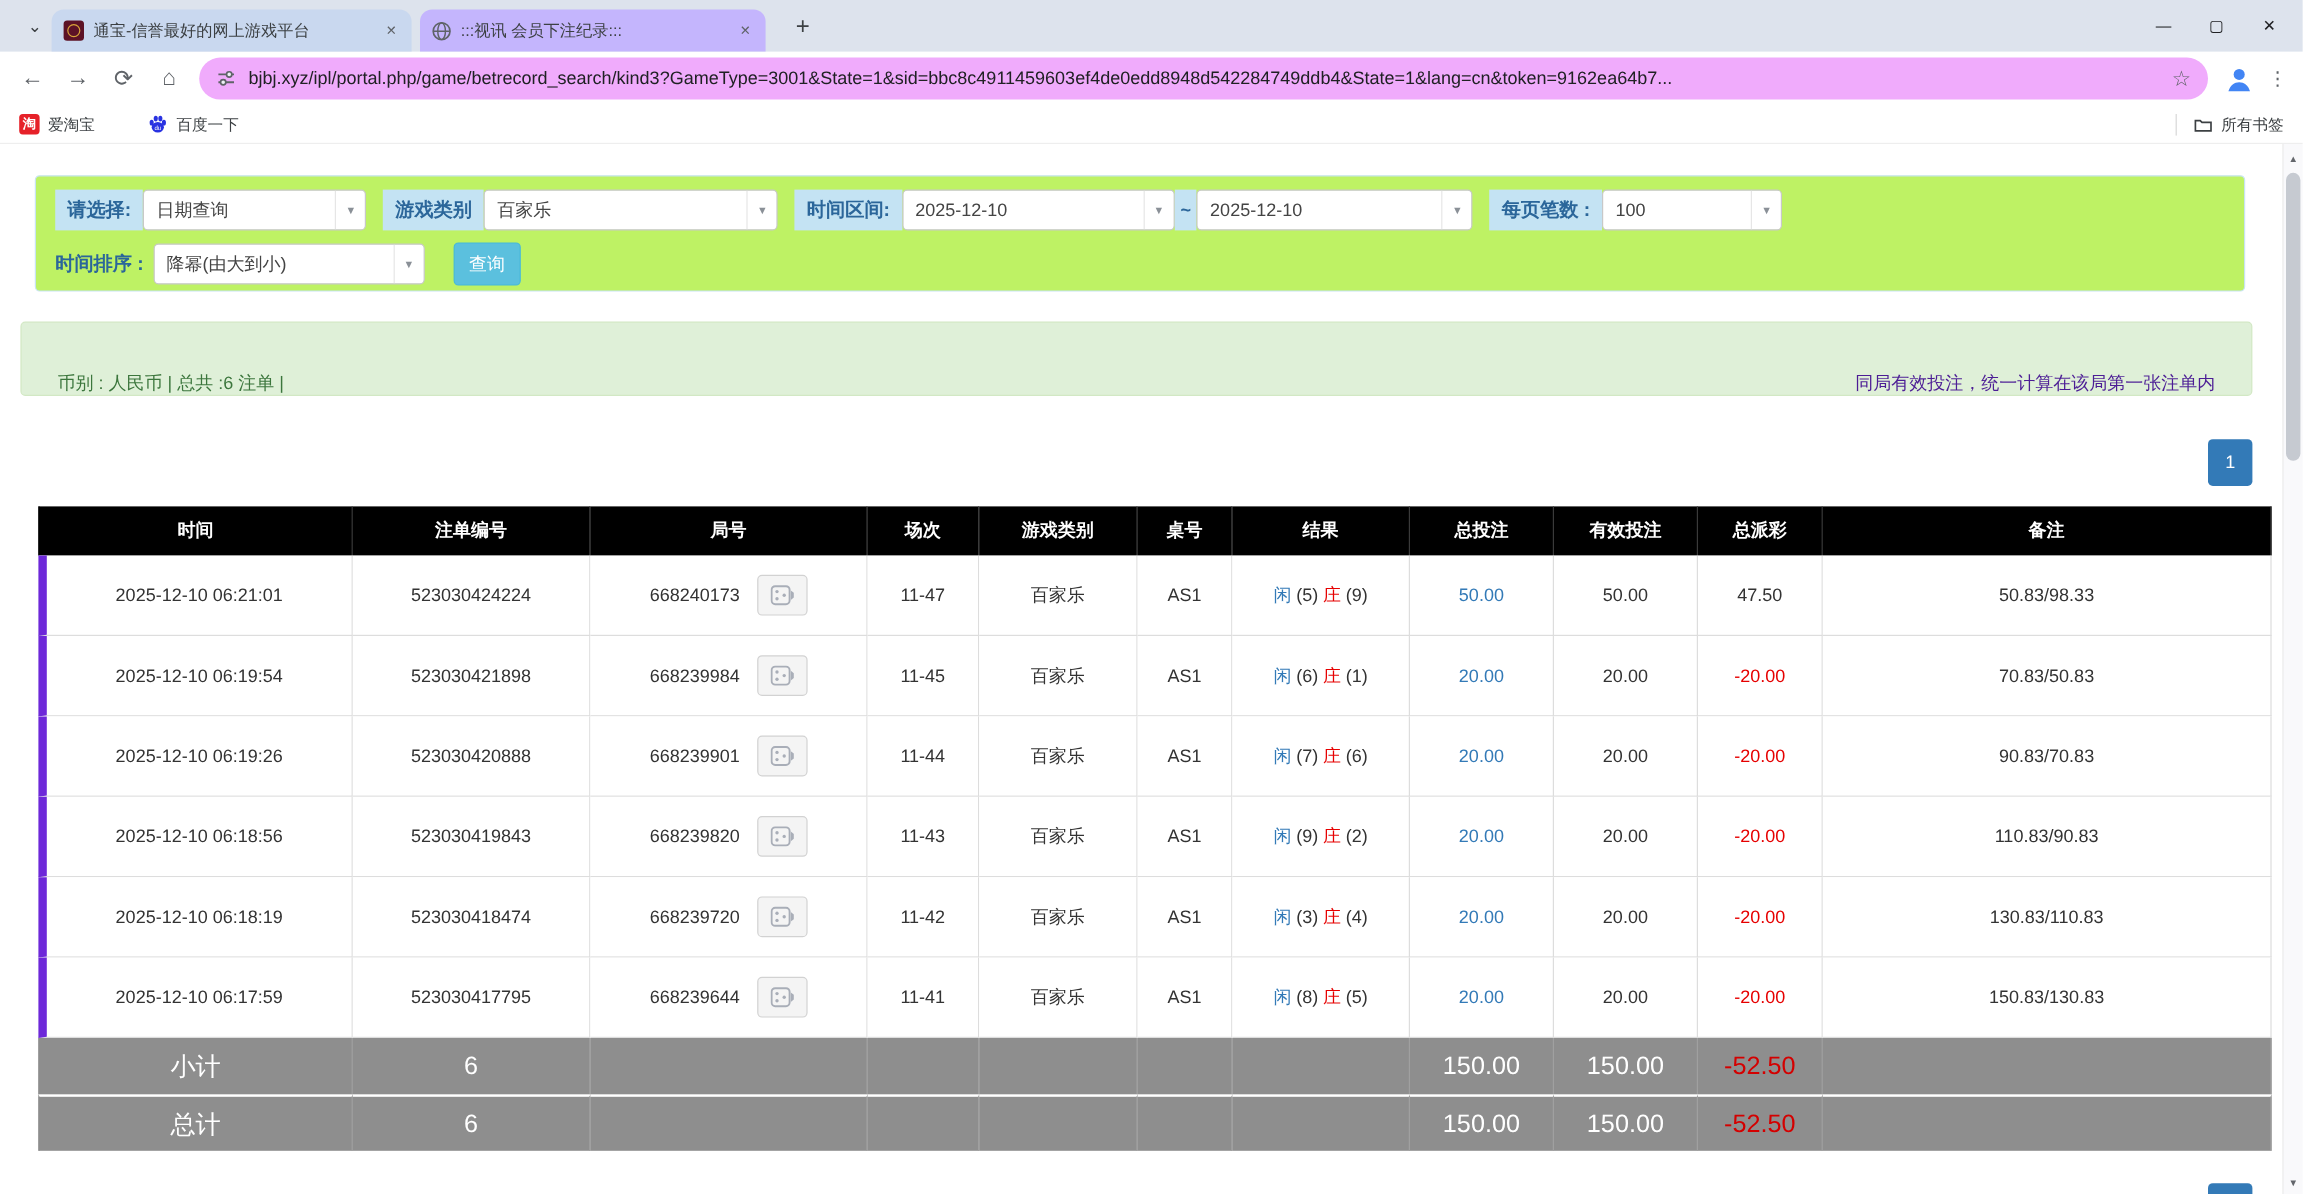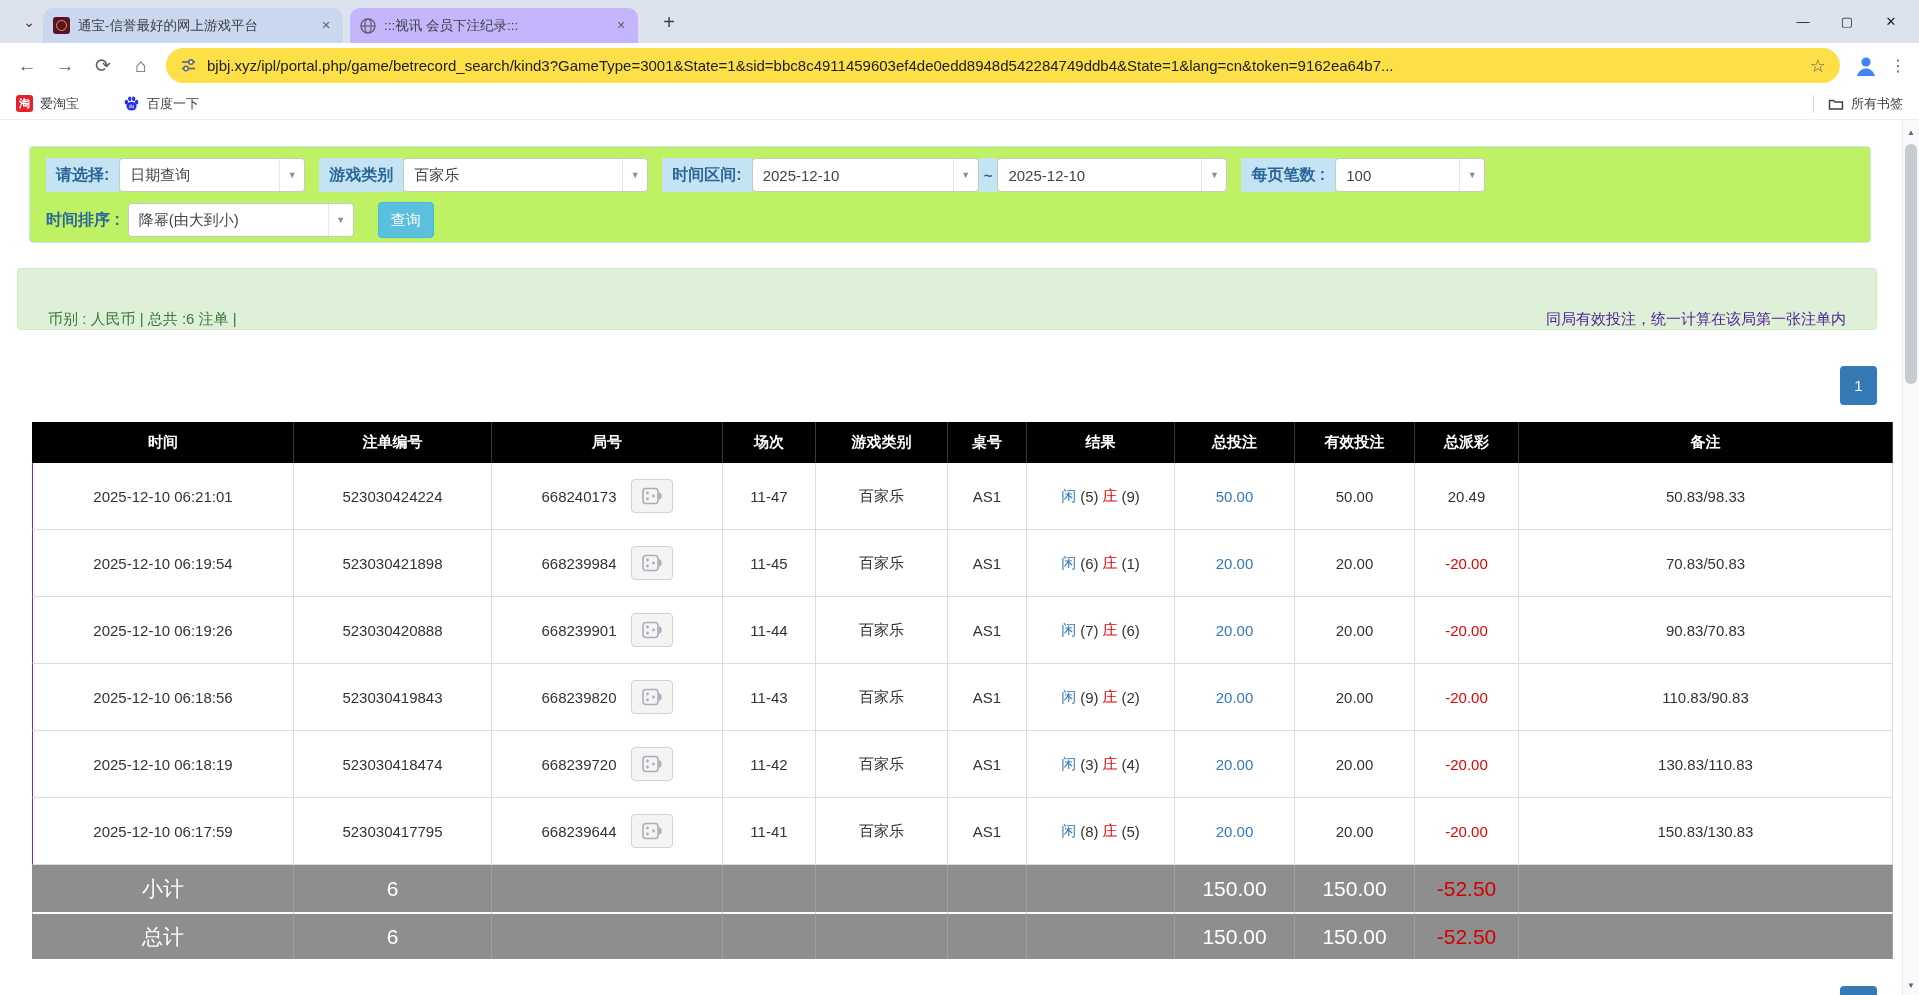--- a/index.html
+++ b/index.html
@@ -22,21 +22,21 @@
   .globe { width:16px; height:16px; flex:none; }
   .newtab-btn { position:absolute; left:655px; top:8px; width:28px; height:28px; display:flex;
     align-items:center; justify-content:center; font-size:20px; color:#3c4043; }
   .win-controls { position:absolute; right:6px; top:0; height:43px; display:flex; align-items:center; }
   .win-btn { width:44px; height:32px; display:flex; align-items:center; justify-content:center;
     color:#202124; font-size:13px; }
 
   .toolbar { height:45px; background:#fff; display:flex; align-items:center; padding:0 8px; }
   .nav-btn { width:38px; height:38px; display:flex; align-items:center; justify-content:center;
     color:#5f6368; font-size:19px; flex:none; }
-  .omnibox { flex:1; height:35px; background:#fde047; border-radius:18px; display:flex;
+  .omnibox { flex:1; height:35px; background:#f0abfc; border-radius:18px; display:flex;
     align-items:center; padding:0 14px; margin:0 6px; }
   .tune { width:17px; height:17px; flex:none; margin-right:10px; }
   .url { flex:1; font-size:15px; color:#202124; white-space:nowrap; overflow:hidden; }
   .star { font-size:18px; color:#5f6368; flex:none; margin-left:8px; }
   .avatar { width:27px; height:27px; border-radius:50%; display:flex; align-items:center;
     justify-content:center; margin:0 6px; }
   .kebab { width:26px; height:30px; display:flex; align-items:center; justify-content:center;
     color:#5f6368; font-size:16px; letter-spacing:0; }
 
   .bookmarks { height:32px; background:#fff; display:flex; align-items:center; padding:0 16px;
@@ -83,21 +83,21 @@
     background:#337ab7; border-radius:4px 4px 0 0; }
 
   
   .bet-table { position:absolute; left:32px; top:302px; width:1862px; }
   .grid { display:grid; grid-template-columns:262px 198px 231px 93px 132px 79px 148px 120px 120px 104px 374px; }
   .hcell { background:#000; color:#fff; font-weight:bold; font-size:15px; height:41px; display:flex;
     align-items:center; justify-content:center; border-right:1px solid #3a3a3a; }
   .hcell:first-child { border-left:1px solid #000; }
   .bcell { background:#fff; height:67px; display:flex; align-items:center; justify-content:center;
     font-size:15px; color:#333; border-right:1px solid #ddd; border-bottom:1px solid #ddd; gap:4px; }
-  .trow .bcell:first-child { border-left:1px solid #6d28d9; }
+  .trow .bcell:first-child { border-left:7px solid #6d28d9; }
   .blue { color:#337ab7; }
   .red { color:#e60000; }
   .scell { background:#8e8e8e; height:47px; display:flex; align-items:center; justify-content:center;
     font-size:21px; color:#fff; border-right:1px solid #a0a0a0; }
   .sumrow .scell:first-child { border-left:1px solid #8e8e8e; }
   .totalrow .scell { border-top:2px solid #ffffff; }
   .scell.neg, .bcell .neg, .bcell.neg { color:#e60000; }
   .sneg { color:#d40000; }
   .dice-btn { width:42px; height:34px; background:#f4f4f4; border:1px solid #d2d2d2; border-radius:4px;
     display:flex; align-items:center; justify-content:center; margin-left:10px; }
@@ -278,21 +278,21 @@
     <div class="bcell">百家乐</div>
     <div class="bcell">AS1</div>
     <div class="bcell">
       <span class="blue">闲</span>
             <span>(5)</span>
       <span class="red">庄</span>
             <span>(9)</span>
     </div>
     <div class="bcell blue">50.00</div>
     <div class="bcell">50.00</div>
-    <div class="bcell">20.49</div>
+    <div class="bcell">47.50</div>
     <div class="bcell">50.83/98.33</div>
   </div>
 
   <div class="grid trow">
     <div class="bcell">2025-12-10 06:19:54</div>
     <div class="bcell">523030421898</div>
     <div class="bcell">
       <span>668239984</span>
       <span class="dice-btn">
         <svg width="20" height="18" viewBox="0 0 20 18">

